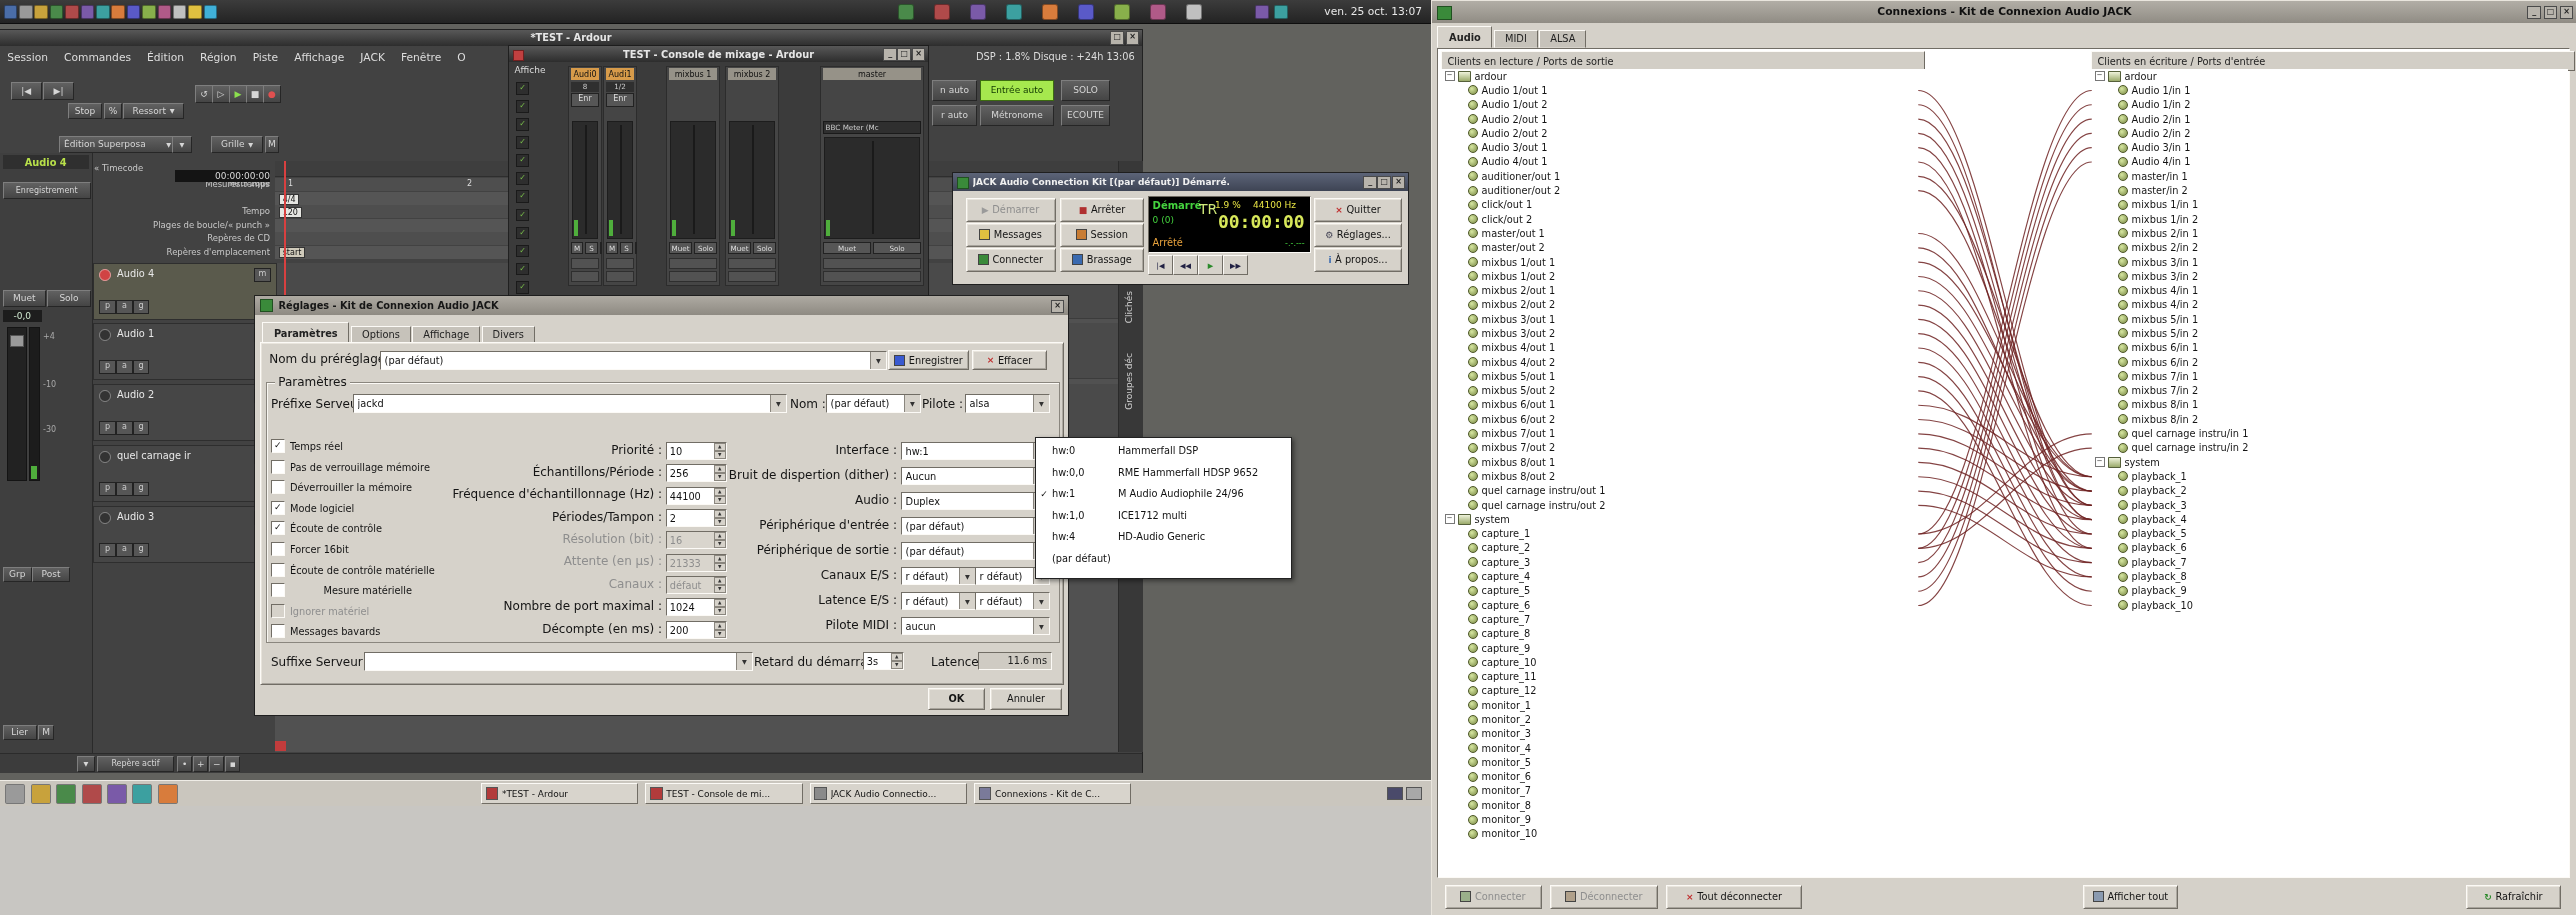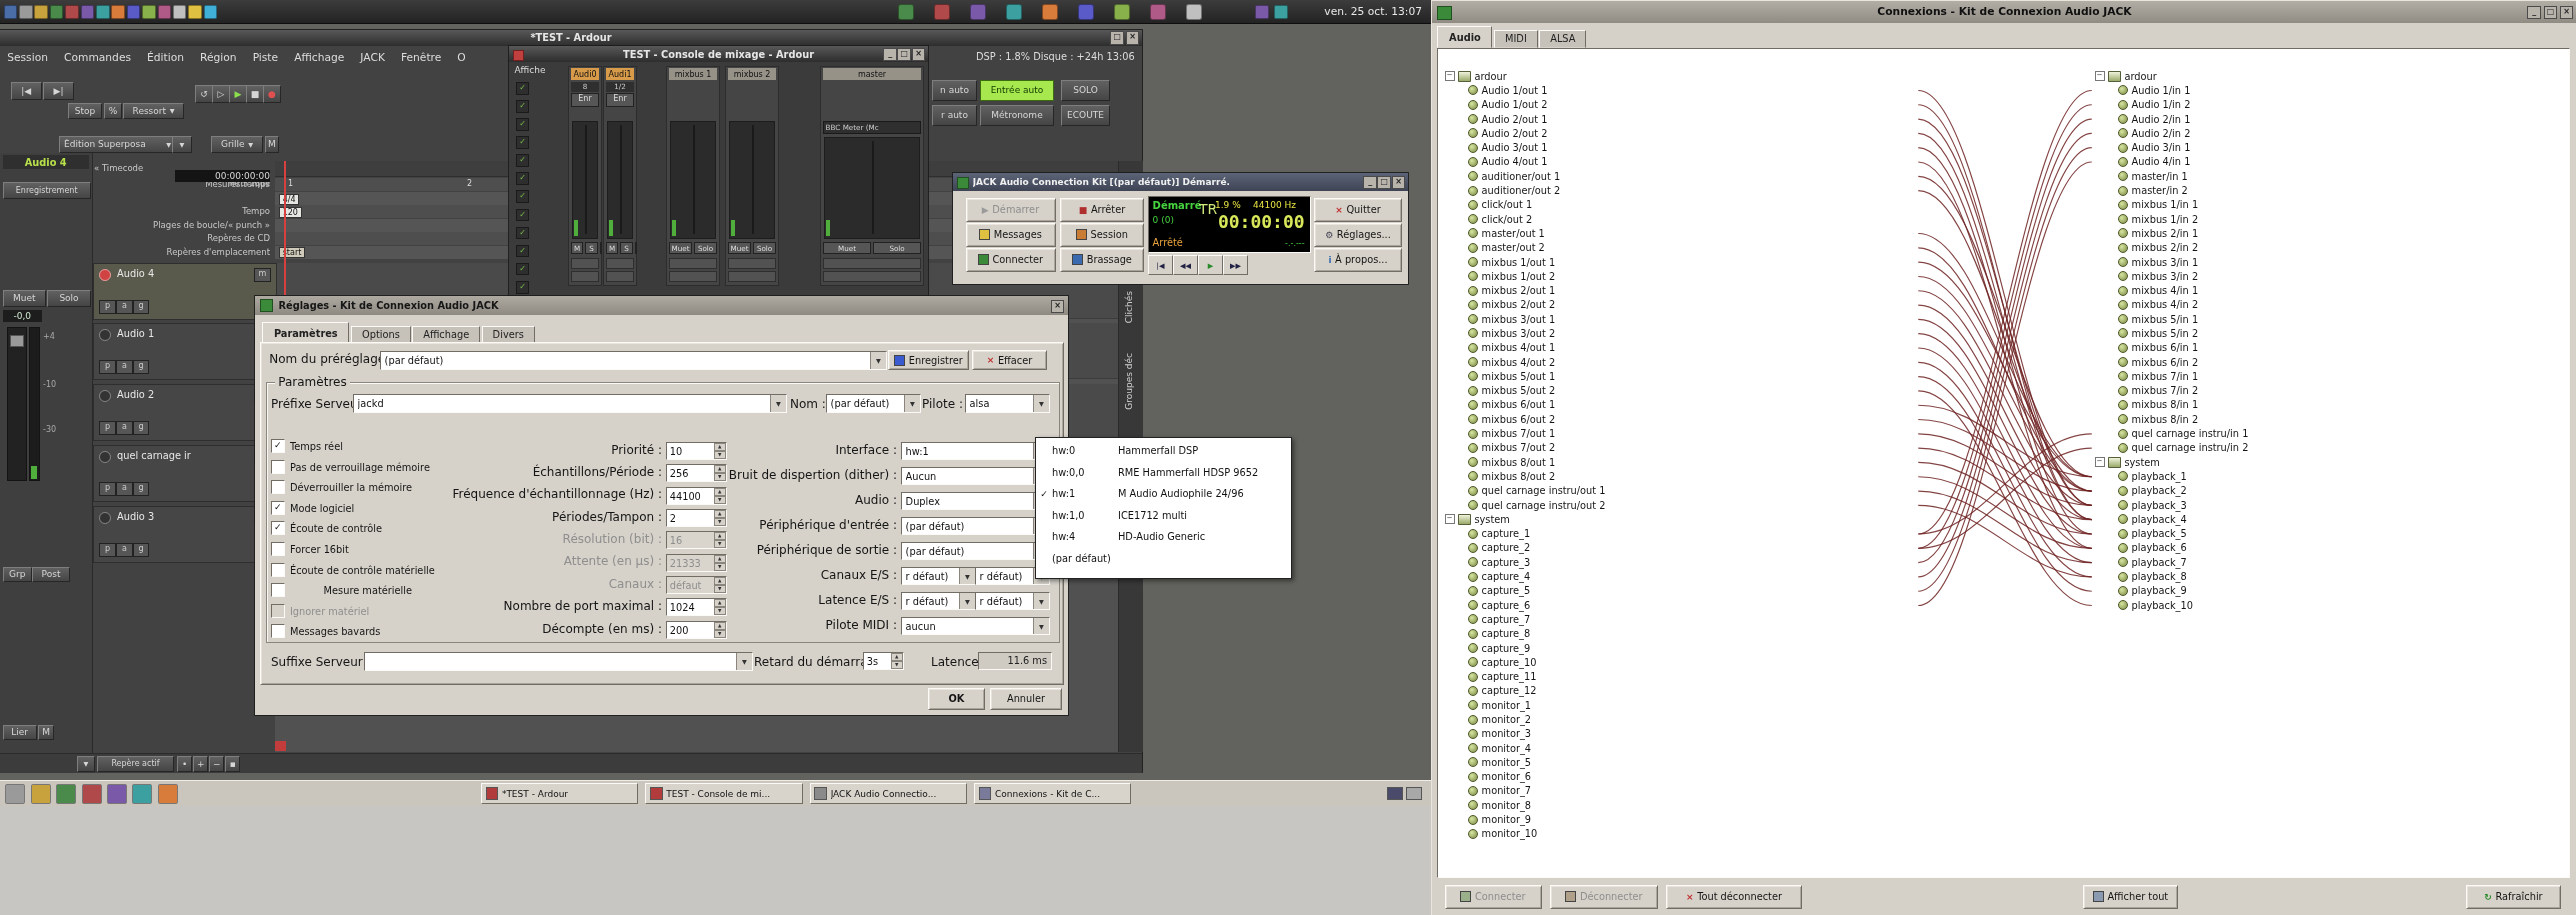--- a/index.html
+++ b/index.html
@@ -750,20 +750,22 @@
       <span class="wbtn" style="position:absolute;right:36px;top:4.5px">_</span>
       <span class="wbtn" style="position:absolute;right:19.7px;top:4.5px">□</span>
       <span class="wbtn" style="position:absolute;right:3.6px;top:4.5px">×</span>
     </div>
     <div id="ctabs" style="position:absolute;left:5.4px;top:25px;display:flex;align-items:flex-end">
         <div class="qtab active">Audio</div>
         <div class="qtab">MIDI</div>
         <div class="qtab">ALSA</div>
       </div>
     <div style="position:absolute;left:5.4px;top:47px;width:1131px;height:828px;background:#fff;border:0.9px solid;border-color:#716d65 #fcfaf6 #fcfaf6 #716d65"></div>
+    <div class="hdr" style="left:9px;top:50px;width:477px">Clients en lecture / Ports de sortie</div>
+    <div class="hdr" style="left:659px;top:50px;width:477px">Clients en écriture / Ports d'entrée</div>
     <div id="ltree" class="panelw" style="left:9px;top:68px;width:477px;height:803px">
         <div class="trow client">
           <span class="expander">−</span>
           <span class="cicon"></span>
           <span>ardour</span>
         </div>
         <div class="trow port">
           <span class="picn"></span>
           <span>Audio 1/out 1</span>
         </div>

